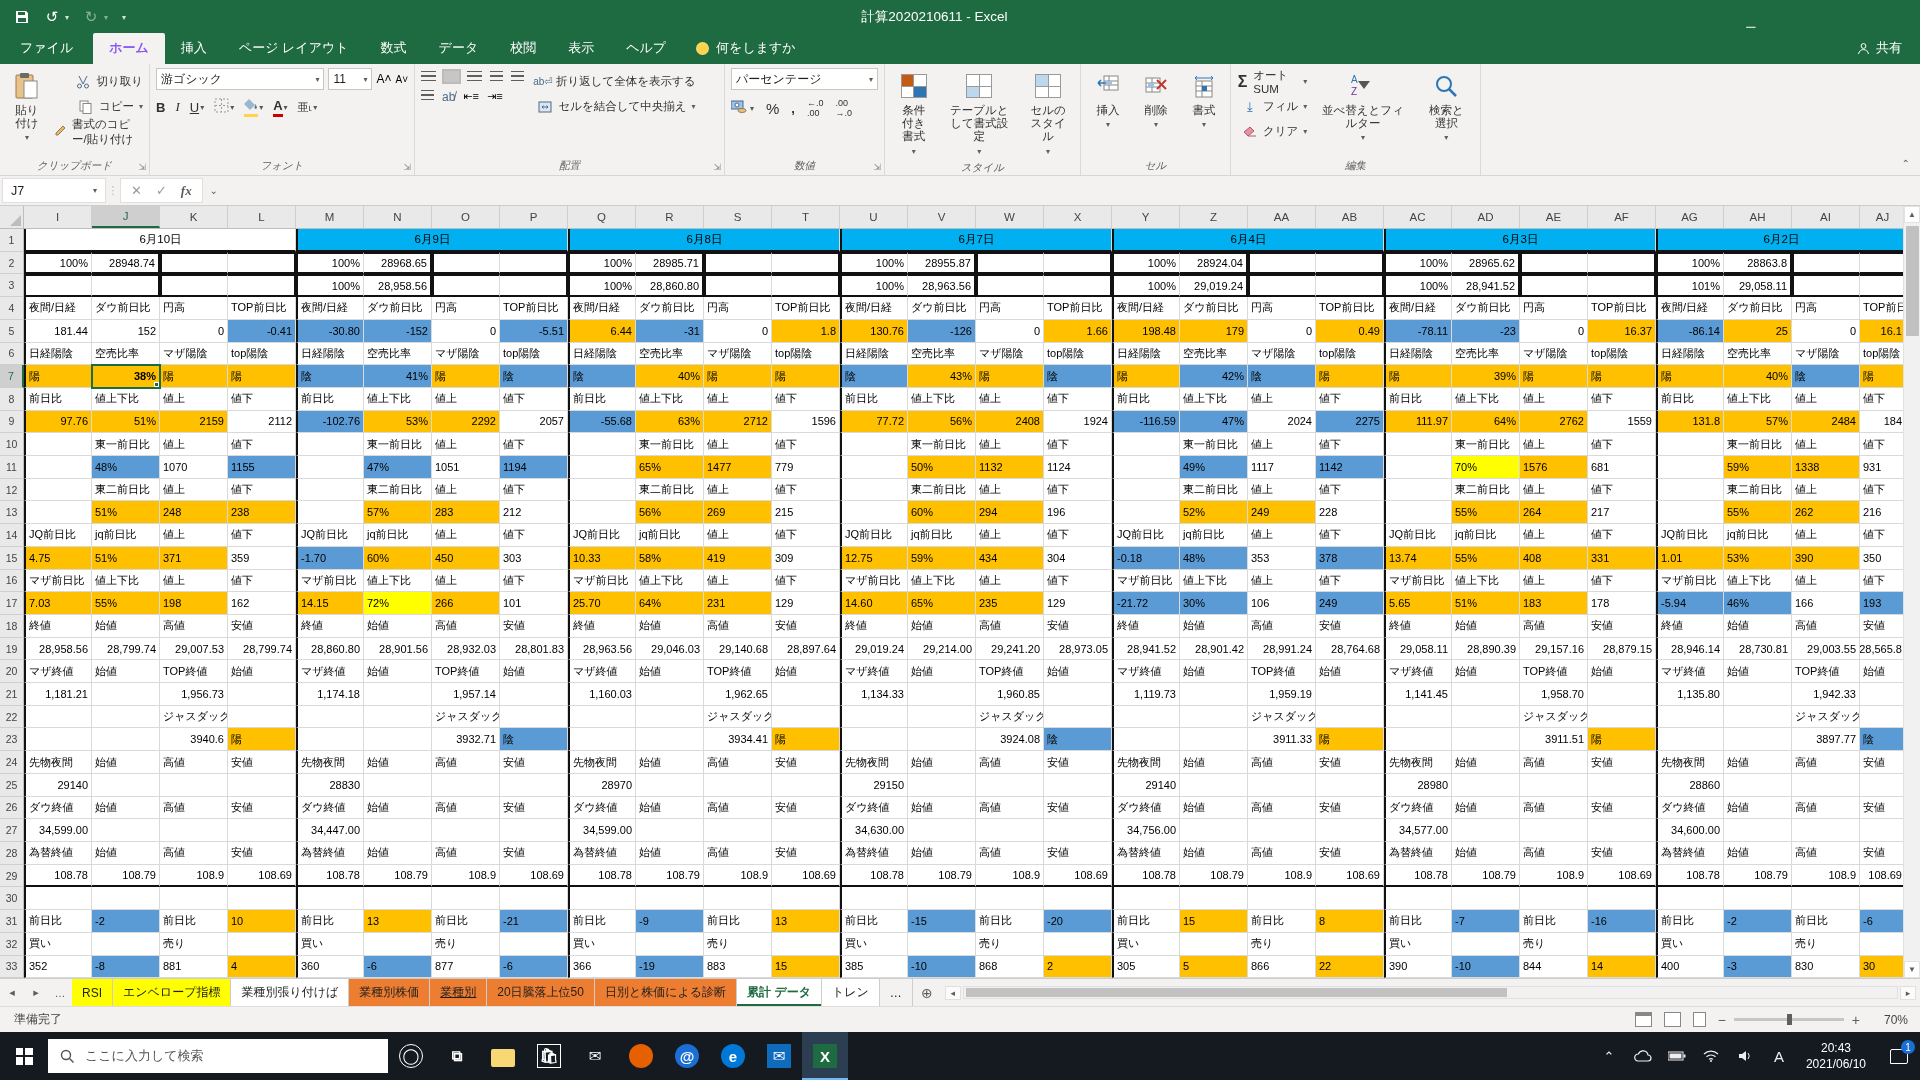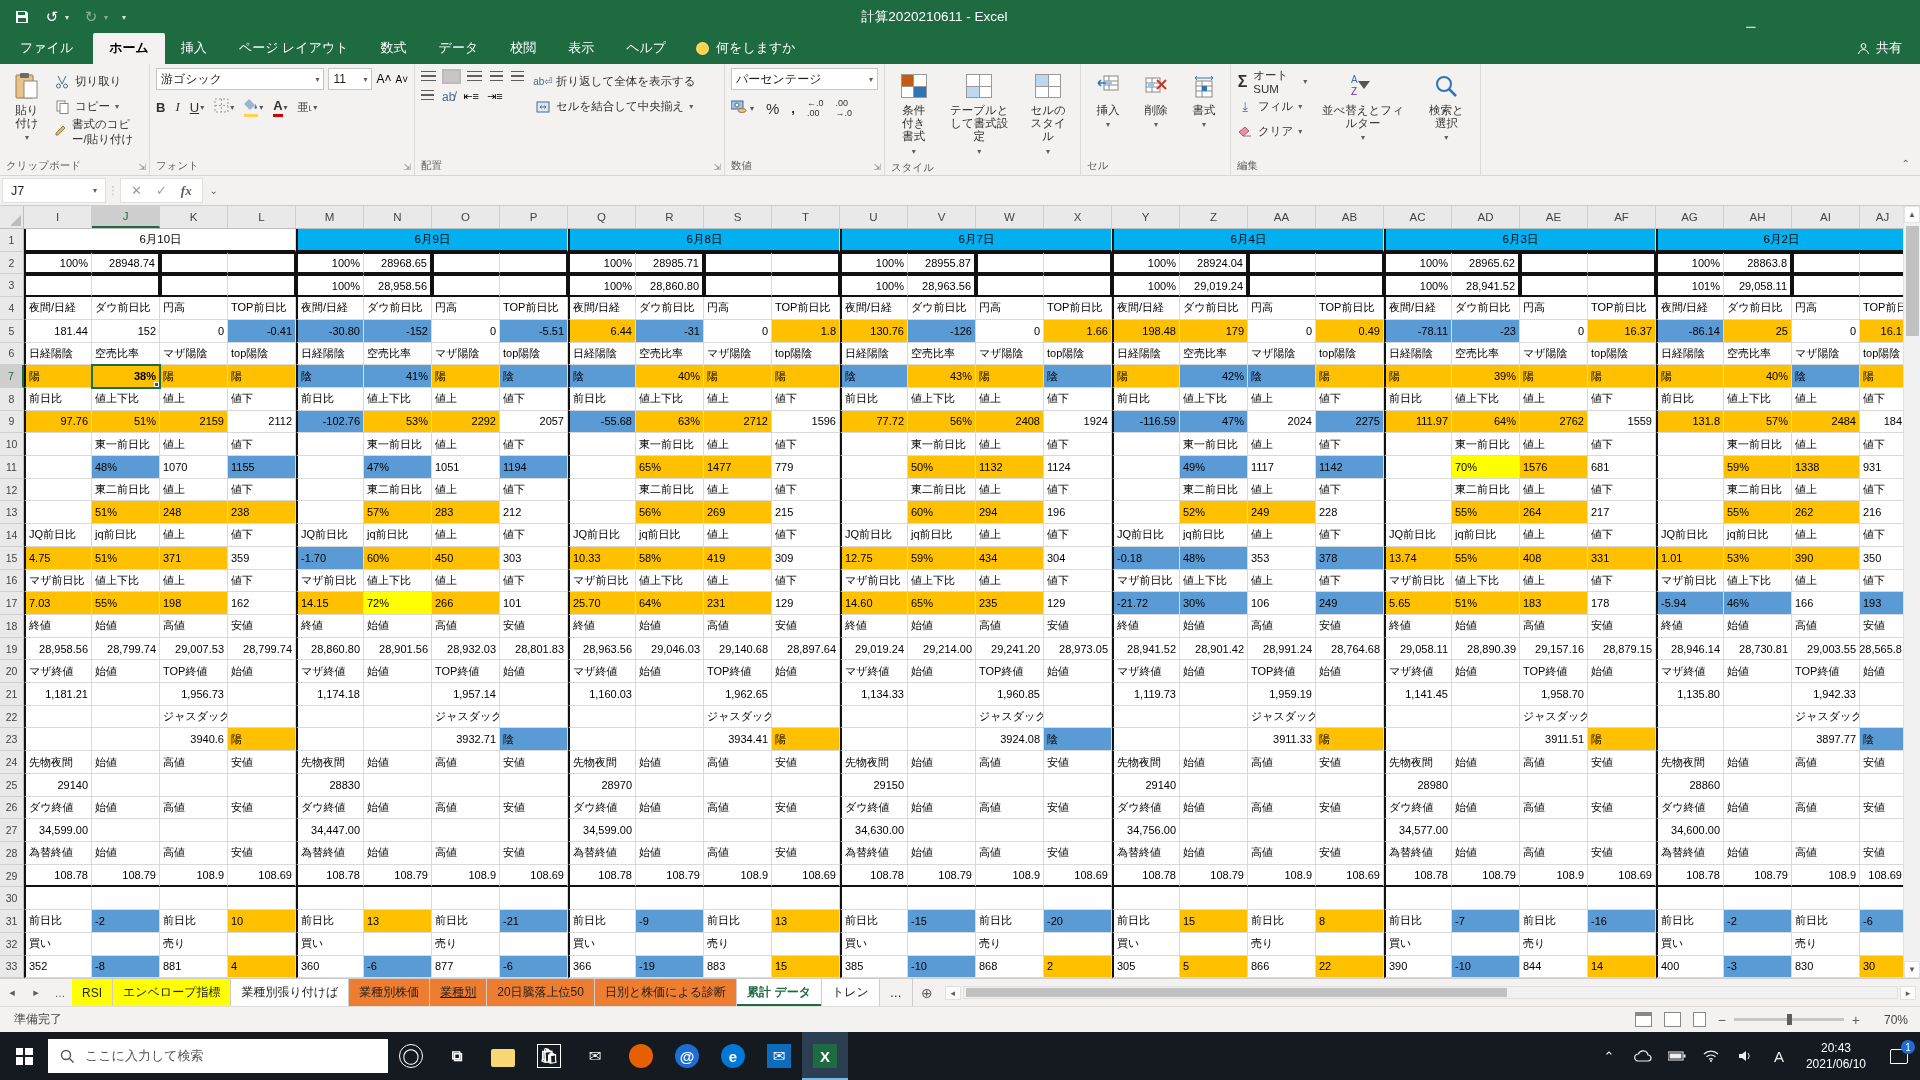--- a/index.html
+++ b/index.html
@@ -15,35 +15,35 @@
   .tb-title { flex:1; text-align:center; font-size:13.5px; }
   .tb-right { display:flex; align-items:flex-start; gap:16px; padding-right:0;flex-direction:column; }
   .tb-user { font-size:12.5px; }
   .avatar { width:22px; height:22px; border-radius:50%; background:#cfd8cf; color:#333; font-size:12px; display:flex; align-items:center; justify-content:center; font-weight:bold; }
   .winbtn { width:44px; height:34px; display:flex; align-items:center; justify-content:center; font-size:13px; }
 
   
   .tabrow { height:30px; background:#1E6B41; display:flex; align-items:flex-end; flex:none; }
   .rtab { padding:6px 16px 7px; font-size:13px; color:#fff; }
   .rtab.file { background:#1E6B41; font-weight:normal; padding:6px 20px 7px; }
-  .rtab.active { background:#f3f2f1; color:#000000; font-weight:bold; border-radius:2px 2px 0 0; }
+  .rtab.active { background:#f3f2f1; color:#8b5cf6; font-weight:bold; border-radius:2px 2px 0 0; }
   .tellme { display:flex; align-items:center; gap:7px; color:#fff; font-size:13px; padding:6px 14px 7px; }
   .bulb { width:13px; height:13px; border-radius:50%; background:#ffd34d; border:1px solid #fff3; }
   .share { margin-left:auto; color:#fff; font-size:13px; padding:6px 18px 7px; display:flex; gap:6px; align-items:center; }
 
   
   .ribbon { height:112px; background:#f3f2f1; border-bottom:1px solid #d8d6d4; display:flex; flex:none; }
   .rgroup { display:flex; flex-direction:column; border-right:1px solid #dcdad8; padding:4px 6px 1px; position:relative; }
   .rgroup .body { flex:1; display:flex; align-items:flex-start; gap:6px; }
-  .rgroup .glabel { height:17px; text-align:left; font-size:10.5px; color:#605e5c; line-height:17px; }
+  .rgroup .glabel { height:17px; text-align:center; font-size:10.5px; color:#605e5c; line-height:17px;font-style:italic; }
   .launcher { position:absolute; right:3px; bottom:3px; font-size:9px; color:#8a8886; }
   .bigbtn { display:flex; flex-direction:column; align-items:center; justify-content:flex-start; font-size:11.5px; color:#323130; padding:3px 6px; gap:3px; text-align:center; line-height:1.15; }
   .bigicon { width:30px; height:30px; display:flex; align-items:center; justify-content:center; }
   .smallrow { display:flex; flex-direction:column; gap:4px; padding-top:3px; }
-  .smallbtn { display:flex; align-items:center; gap:5px; font-size:11.5px; color:#323130; height:21px; }
+  .smallbtn { display:flex; align-items:center; gap:5px; font-size:11.5px; color:#323130; height:21px;justify-content:flex-end; }
   .sic { width:16px; height:16px; display:flex; align-items:center; justify-content:center; font-size:13px; }
   .combo { border:1px solid #c8c6c4; background:#fff; font-size:12px; height:22px; display:flex; align-items:center; padding:0 4px; color:#201f1e; }
   .combo .ca { margin-left:auto; font-size:8px; color:#605e5c; padding-left:6px; }
   .fmtbtns { display:flex; align-items:center; gap:10px; height:24px; font-size:13px; color:#323130; }
   .lineic { width:15px; height:11px; background:repeating-linear-gradient(#605e5c 0 1.5px,transparent 1.5px 4.5px); }
   .lineic.c { width:13px; }
   .fillic { border-bottom:3px solid #ffd34d; padding-bottom:1px; }
   .aic { border-bottom:3px solid #c00; padding-bottom:1px; font-weight:bold; }
   .gridic { width:26px; height:24px; display:grid; grid-template-columns:1fr 1fr; grid-template-rows:1fr 1fr; gap:1px; background:#9b9997; border:1px solid #9b9997; }
   .gridic div { background:#fff; }

